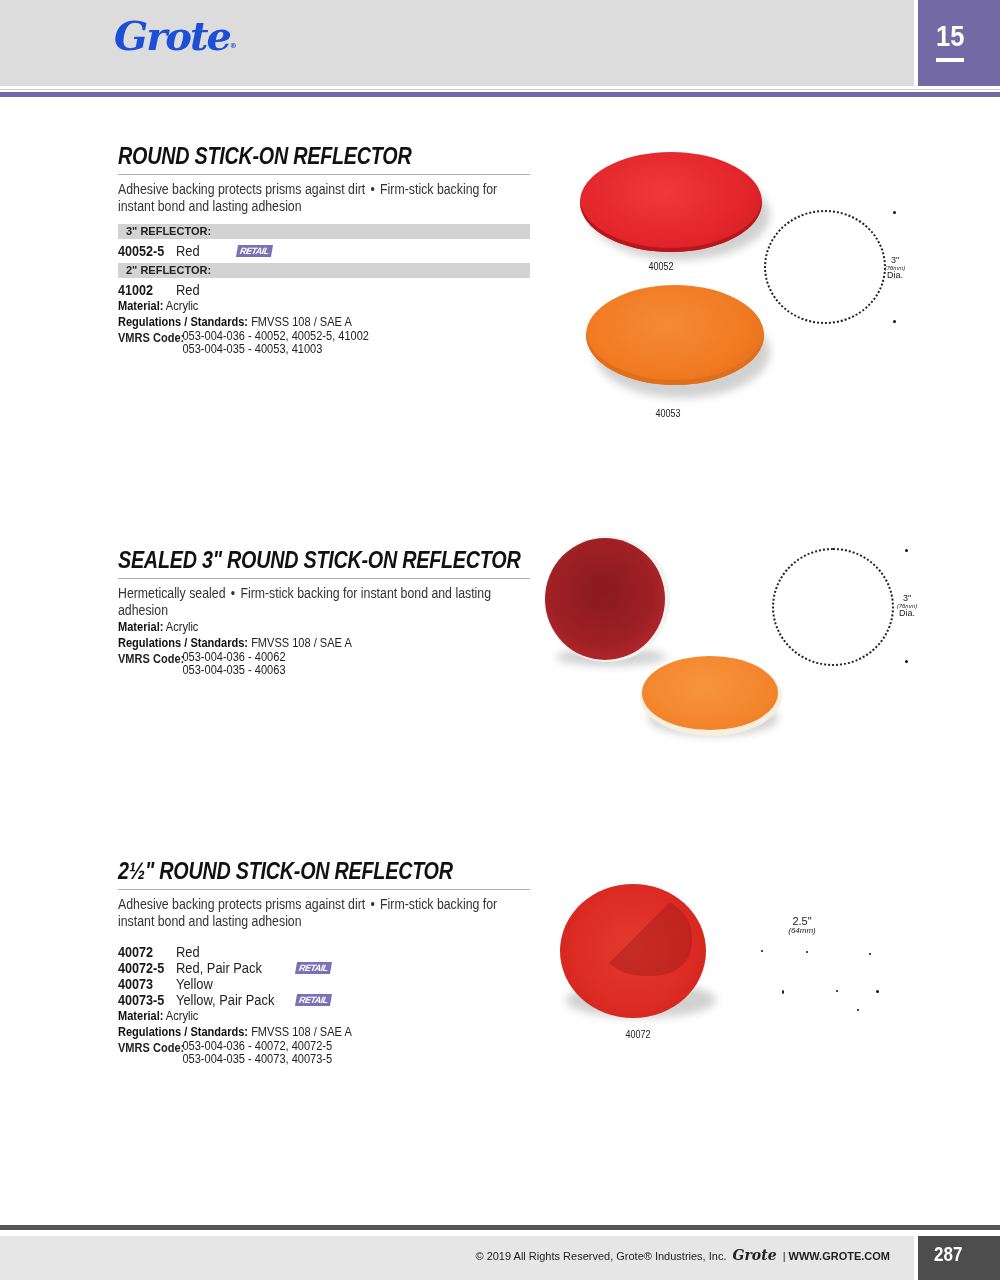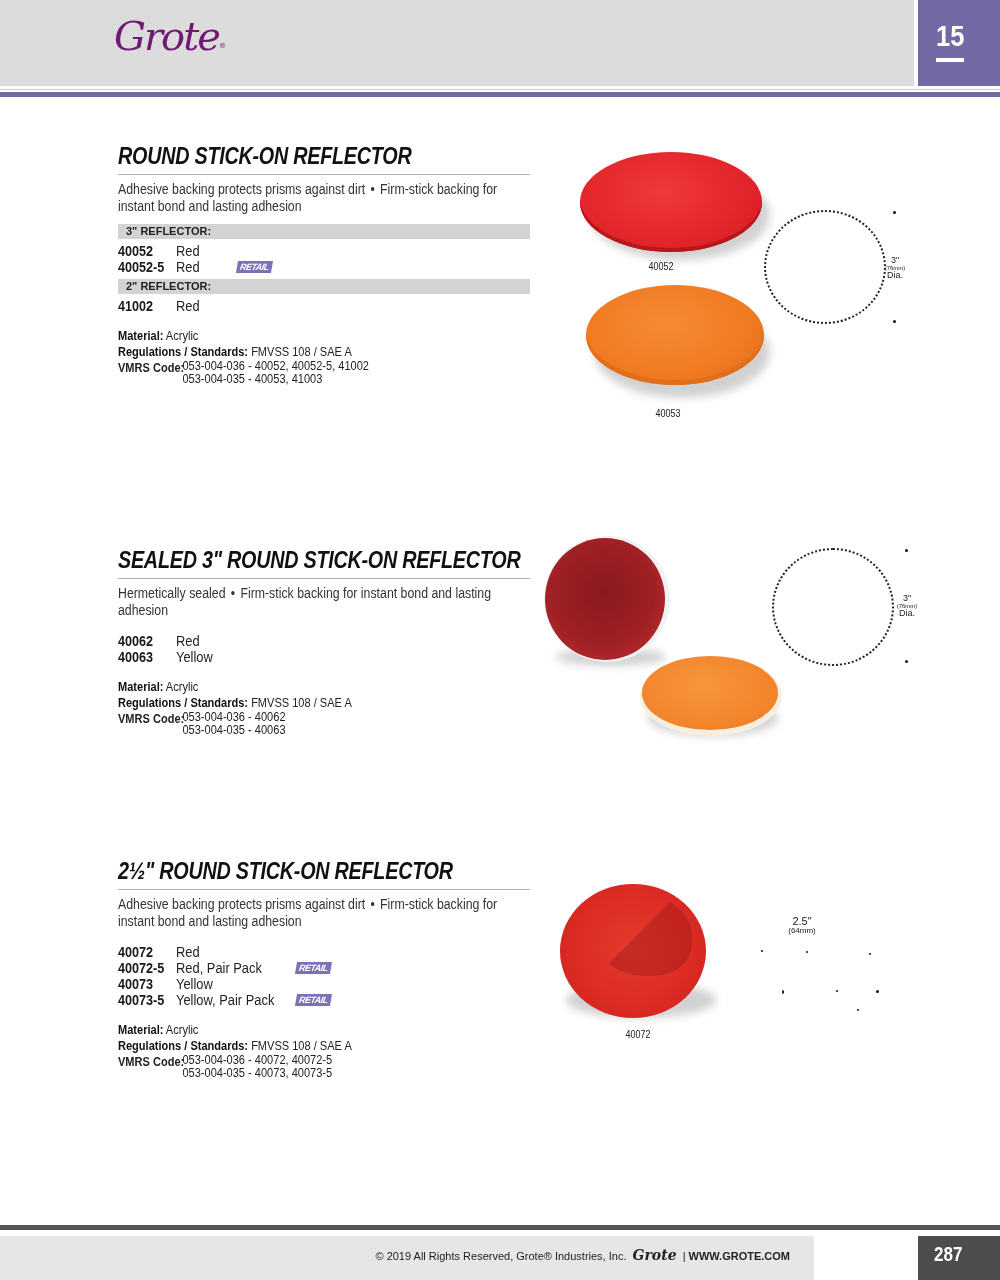--- a/index.html
+++ b/index.html
@@ -8,22 +8,22 @@
     background: #ffffff; color: #1a1a1a;
     font-family: "Liberation Sans", sans-serif;
   }
   
   .header {
     position: absolute; left: 0; top: 0; width: 1000px; height: 86px;
     background: #dcdcdc;
   }
   .logo {
     position: absolute; left: 114px; top: 16px;
-    font-family: "DejaVu Serif", serif; font-style: italic; font-weight: normal;
-    font-size: 40px; letter-spacing: -2px; color: #701a75;
+    font-family: "DejaVu Serif", serif; font-style: italic; font-weight: bold;
+    font-size: 40px; letter-spacing: -2px; color: #1d4ed8;
     line-height: 1;
   }
   .logo sup { font-size: 7px; font-style: normal; vertical-align: 2px; letter-spacing: 0; }
   .header-titles { position: absolute; right: 104px; top: 20px; text-align: right; }
   .header-title {
     font-family: "Liberation Sans Narrow", "Liberation Sans", sans-serif;
     font-weight: bold; font-size: 27px; letter-spacing: -0.5px; color: #111;
     transform: scaleX(0.86); transform-origin: right center; line-height: 30px;
   }
   .header-sub {
@@ -63,44 +63,44 @@
   .parts { margin-top: 6px; }
   .part-row { height: 16px; line-height: 16px; font-size: 14px; position: relative; white-space: nowrap; }
   .part-no { font-weight: bold; display: inline-block; width: 58px; transform: scaleX(0.9); transform-origin: left center; }
   .part-color { display: inline-block; transform: scaleX(0.92); transform-origin: left center; color: #222; }
   .retail-badge {
     position: absolute; top: 2px; height: 12px; padding: 0 3px;
     background: #7b72b5; color: #fff; font-style: italic; font-weight: bold;
     font-size: 9px; line-height: 12px; letter-spacing: -0.5px;
     transform: skewX(-10deg);
   }
-  .specs { margin-top: 14px; font-size: 12px; line-height: 16px; color: #222; }
+  .specs { margin-top: 0; font-size: 12px; line-height: 16px; color: #222; }
   .spec-row { white-space: nowrap; transform: scaleX(0.92); transform-origin: left center; }
   .spec-row b { color: #111; }
   .vmrs { display: flex; }
   .vmrs-label { font-weight: bold; width: 70px; }
   .vmrs-lines div { line-height: 13px; }
 
   
   .disc { position: absolute; border-radius: 50%; }
   .disc-shadow { position: absolute; border-radius: 50%; background: rgba(0,0,0,0.18); filter: blur(4px); }
   .caption { position: absolute; font-size: 10px; color: #222; transform: scaleX(0.9); }
   .dim-ring {
     position: absolute; border-radius: 50%;
     border: 2px dotted #222;
   }
   .dim-label { position: absolute; text-align: center; color: #222; line-height: 1; }
   .dim-label .big { font-size: 9px; display: block; }
-  .dim-label .small { font-size: 6px; display: block; }
+  .dim-label .small { font-size: 6px; display: block; font-style: italic; }
   .dot { position: absolute; width: 3px; height: 3px; background: #111; border-radius: 50%; }
 
   
   .footer-rule { position: absolute; left: 0; top: 1225px; width: 1000px; height: 5px; background: #555555; }
   .footer {
-    position: absolute; left: 0; top: 1236px; width: 814px; height: 44px; background: #e6e6e6;
+    position: absolute; left: 0; top: 1236px; width: 914px; height: 44px; background: #e6e6e6;
   }
   .footer-text {
     position: absolute; right: 24px; top: 11px; font-size: 11px; color: #222; white-space: nowrap;
   }
   .footer-logo { font-family: "DejaVu Serif", serif; font-style: italic; font-weight: bold; font-size: 14px; padding: 0 3px; }
   .footer-url { font-weight: bold; }
   .page-box {
     position: absolute; left: 914px; top: 1236px; width: 86px; height: 44px; background: #4d4d4d;
     border-left: 4px solid #fff; color: #fff;
   }
@@ -119,21 +119,20 @@
 <div class="purple-rule-thin"></div>
 <div class="purple-rule"></div>
 
 <div class="section" style="top:142px;">
   <div class="sec-title">ROUND STICK-ON REFLECTOR</div>
   <div class="sec-rule"></div>
   <div class="desc"><span>Adhesive backing protects prisms against dirt</span><span class="bullet">•</span><span>Firm-stick backing for instant bond and lasting adhesion</span></div>
 
   <div class="subhead" style="margin-top:9px;">3" REFLECTOR:</div>
   <div class="parts" style="margin-top:4px;">
-    <div class="part-row"><span class="part-no">40052</span><span class="part-color">Red</span></div>
     <div class="part-row"><span class="part-no">40052-5</span><span class="part-color">Red</span><span class="retail-badge" style="left:119px;">RETAIL</span></div>
   </div>
 
   <div class="subhead" style="margin-top:4px;">2" REFLECTOR:</div>
   <div class="parts" style="margin-top:4px;">
     <div class="part-row"><span class="part-no">41002</span><span class="part-color">Red</span></div>
   </div>
 
   <div class="specs">
     <div class="spec-row"><b>Material:</b> <span>Acrylic</span></div>
@@ -169,24 +168,20 @@
     <span class="small">(76mm)</span>
     <span class="big">Dia.</span>
   </div>
 </div>
 
 <div class="section" style="top:546px;">
   <div class="sec-title">SEALED 3" ROUND STICK-ON REFLECTOR</div>
   <div class="sec-rule"></div>
   <div class="desc"><span>Hermetically sealed</span><span class="bullet">•</span><span>Firm-stick backing for instant bond and lasting adhesion</span></div>
 
-  <div class="parts" style="margin-top:14px;">
-    <div class="part-row"><span class="part-no">40062</span><span class="part-color">Red</span></div>
-    <div class="part-row"><span class="part-no">40063</span><span class="part-color">Yellow</span></div>
-  </div>
 
   <div class="specs">
     <div class="spec-row"><b>Material:</b> <span>Acrylic</span></div>
     <div class="spec-row"><b>Regulations / Standards:</b> <span>FMVSS 108 / SAE A</span></div>
     <div class="spec-row vmrs">
         <span class="vmrs-label">VMRS Code:</span>
         <div class="vmrs-lines">
           <div>053-004-036 - 40062</div>
           <div>053-004-035 - 40063</div>
         </div>

